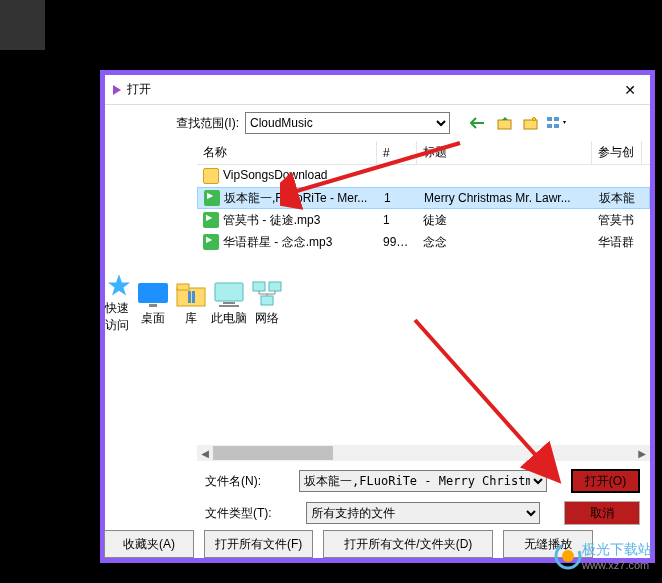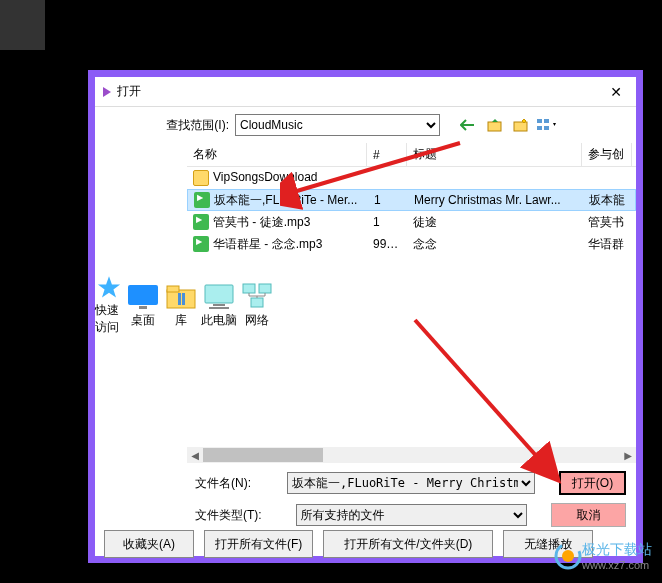--- a/index.html
+++ b/index.html
@@ -1,17 +1,17 @@
 <!DOCTYPE html>
 <html><head>
 <meta charset="utf-8">
 <style>
 * { box-sizing: border-box; margin: 0; padding: 0; font-family: "Microsoft YaHei", SimSun, sans-serif; }
 body { background: #000; width: 662px; height: 583px; position: relative; overflow: hidden; }
-.dialog { position: absolute; left: 88px; top: 70px; width: 555px; height: 493px; background: #fff; border: 7px solid #8b5cf6; }
+.dialog { position: absolute; left: 100px; top: 70px; width: 555px; height: 493px; background: #fff; border: 5px solid #8b5cf6; }
 .titlebar { height: 30px; background: #fff; display: flex; align-items: center; padding-left: 8px; border-bottom: 1px solid #ddd; }
 .titlebar .play-icon { width: 0; height: 0; border-left: 8px solid #9b4dca; border-top: 5px solid transparent; border-bottom: 5px solid transparent; margin-right: 6px; }
 .titlebar-title { font-size: 12px; }
 .close-btn { margin-left: auto; width: 40px; height: 28px; display: flex; align-items: center; justify-content: center; font-size: 14px; cursor: pointer; }
 .lookrow { height: 36px; display: flex; align-items: center; padding: 0 10px 0 4px; font-size: 12px; gap: 6px; margin-left: 40px; }
 .lookrow-label { width: 90px; text-align: right; }
 .lookrow select { width: 205px; height: 22px; font-size: 12px; background: #fff; border: 1px solid #7a7a7a; }
 .nav-icons { display: flex; gap: 4px; margin-left: 12px; }
 .nav-btn { width: 22px; height: 22px; display: flex; align-items: center; justify-content: center; cursor: pointer; }
 .content { display: flex; height: 320px; }
@@ -34,21 +34,21 @@
 .ficon-folder { background: #ffd96a; border: 1px solid #d4a017; border-radius: 2px; }
 .ficon-audio { background: #3fb950; border-radius: 2px; position: relative; }
 .ficon-audio::after { content: "▶"; color: #fff; font-size: 8px; position: absolute; left: 3px; top: 1px; }
 .hscroll { position: absolute; bottom: 0; left: 0; right: 0; height: 16px; background: #f0f0f0; display: flex; align-items: center; }
 .hscroll .tr { width: 16px; height: 16px; display: flex; align-items: center; justify-content: center; font-size: 10px; color: #666; cursor: pointer; }
 .hscroll .thumb { height: 14px; background: #c1c1c1; }
 .bottom { padding: 8px 10px 0 100px; font-size: 12px; }
 .brow { display: flex; align-items: center; margin-bottom: 8px; gap: 24px; }
 .brow-label { width: 82px; }
 .brow select { width: 248px; height: 22px; font-size: 12px; border: 1px solid #7a7a7a; font-family: SimSun, monospace; }
-.brow-btn { width: 80px; height: 24px; font-size: 12px; background: #fca5a5; border: 1px solid #adadad; cursor: pointer; }
+.brow-btn { width: 80px; height: 24px; font-size: 12px; background: #b91c1c; border: 1px solid #adadad; cursor: pointer; }
 .brow-btn.primary { border: 2px solid #000; }
 .buttonbar-outer { position: absolute; left: 88px; top: 530px; width: 580px; height: 34px; display: flex; gap: 10px; padding-left: 16px; }
 .barbtn { min-width: 90px; padding: 0 10px; height: 28px; font-size: 12px; background: #f0f0f0; border: 1px solid #888; cursor: pointer; white-space: nowrap; }
 .arrow-svg { position: absolute; pointer-events: none; }
 .watermark { position: absolute; right: 10px; bottom: 12px; font-size: 14px; color: #5bb5e8; display: flex; align-items: center; }
 .watermark-url { font-size: 11px; color: #888; }
 .sidebar-strip { position: absolute; left: 0; top: 0; width: 45px; height: 50px; background: #333; }
 </style>
 </head>
 <body>

